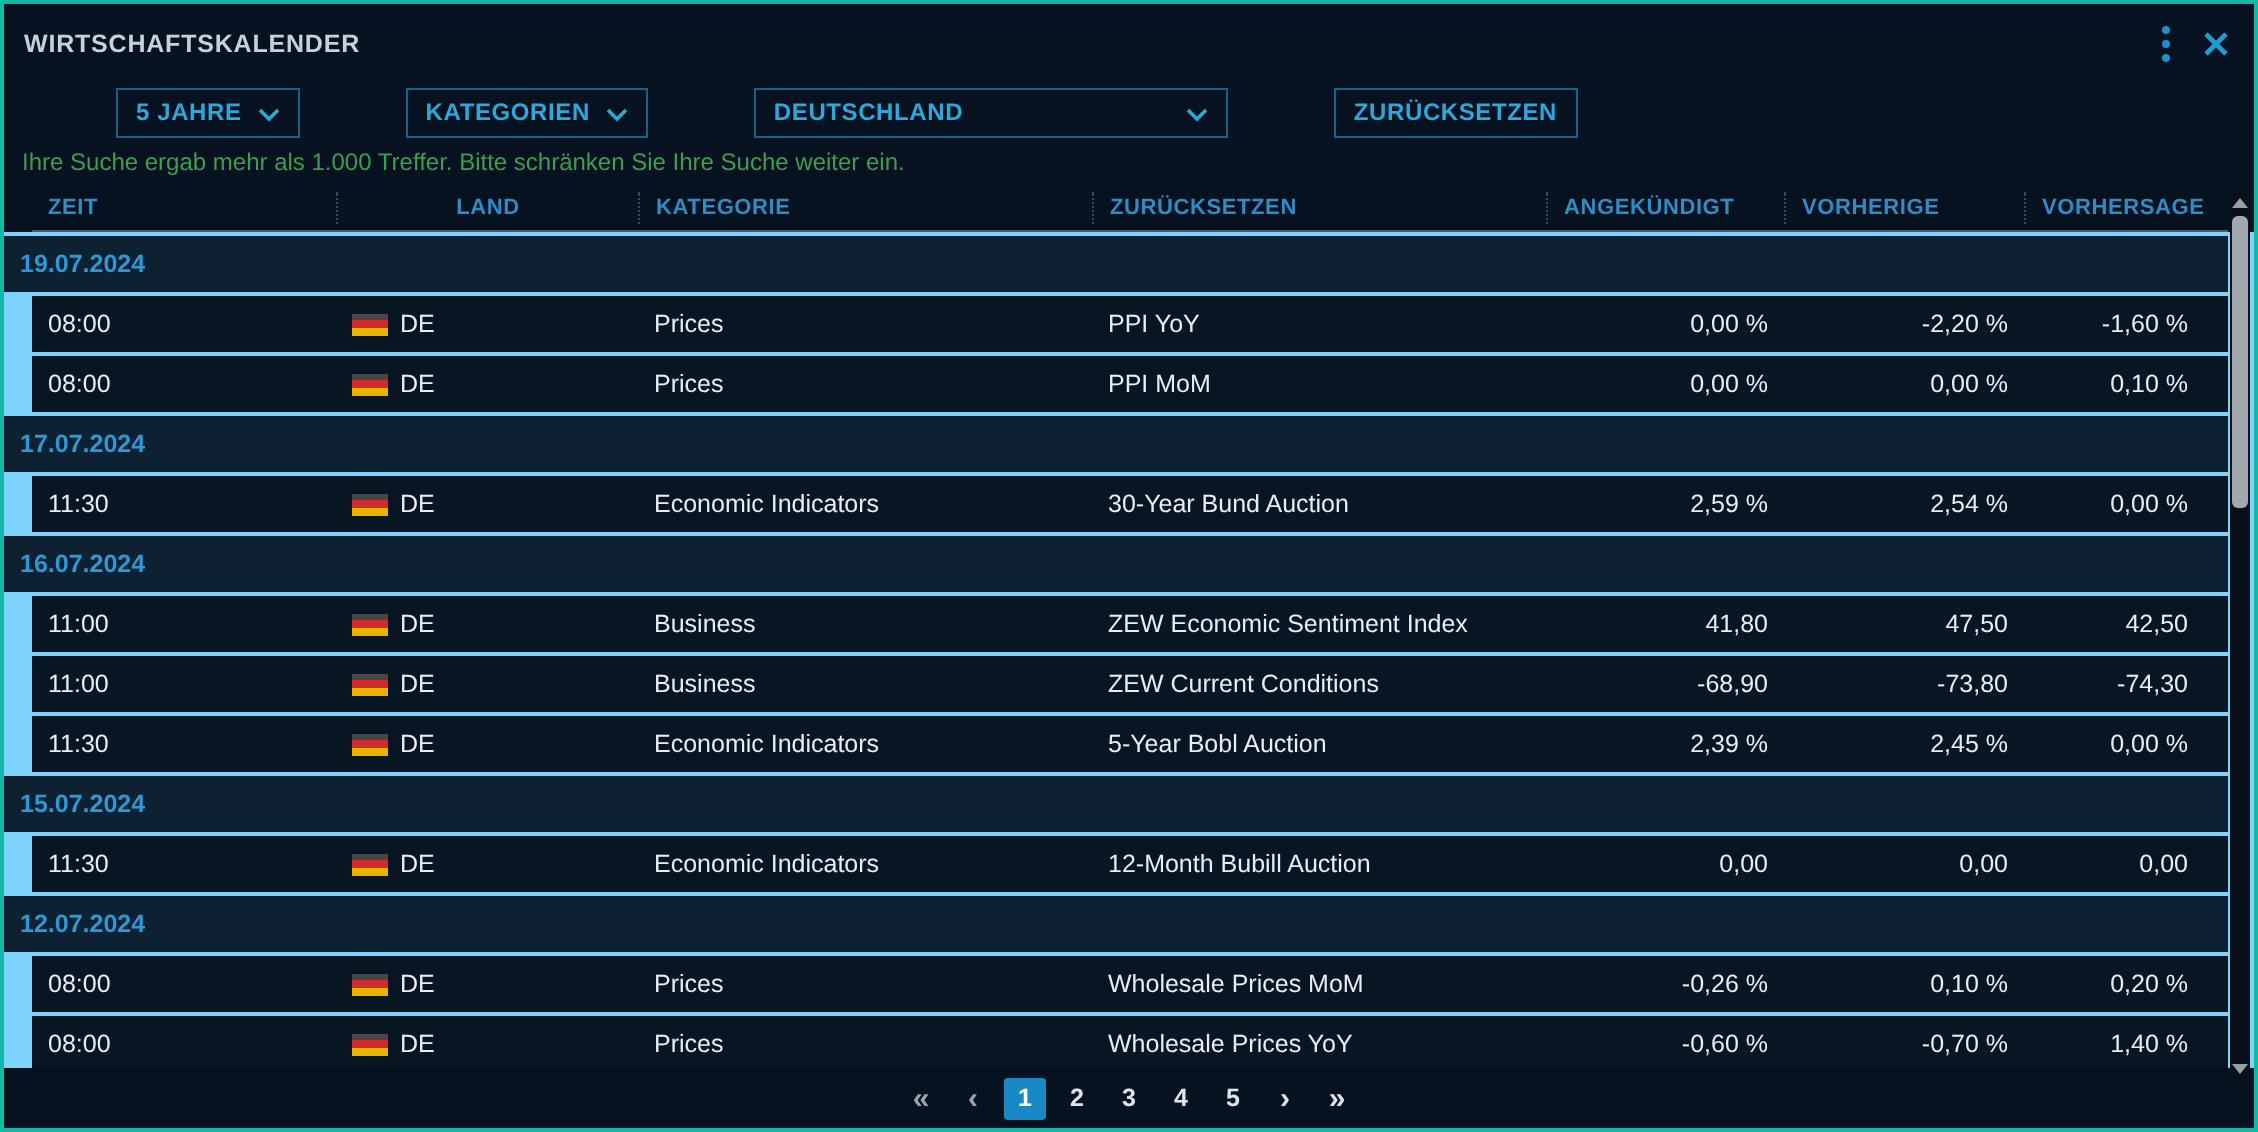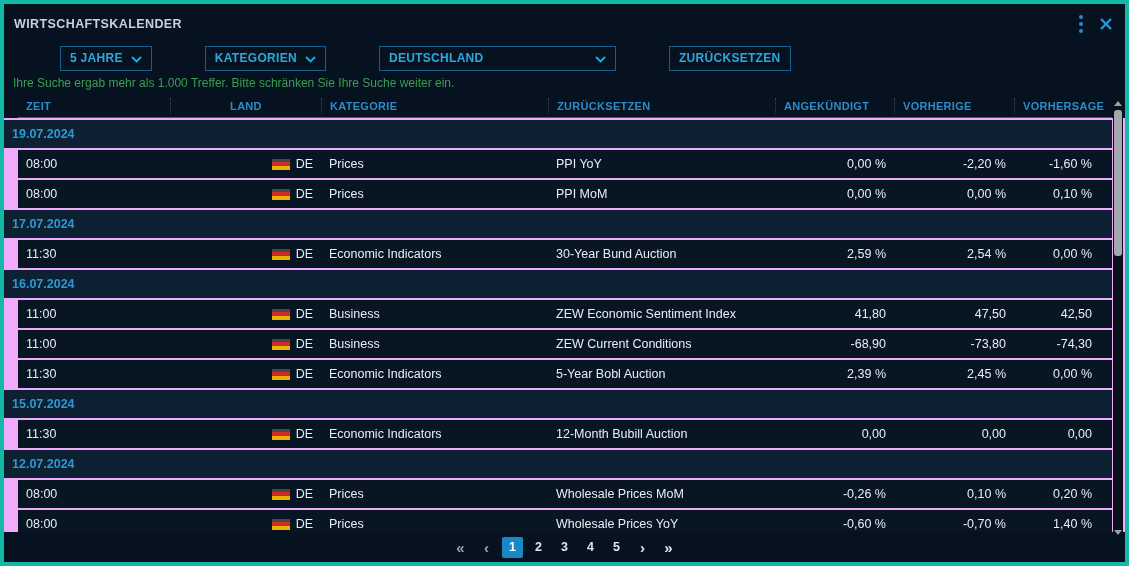--- a/index.html
+++ b/index.html
@@ -1,21 +1,21 @@
 <!DOCTYPE html>
 <html><head>
 <meta charset="utf-8">
 <style>
   * { box-sizing: border-box; margin: 0; padding: 0; }
   html,body { width:1129px; height:566px; overflow:hidden; background:#000; }
   body { font-family:"Liberation Sans", sans-serif; }
 
   .widget {
     position:relative; width:1129px; height:566px;
-    background:#061220; border:4px solid #14b8a6;
+    background:#061220; border:2px solid #14b8a6;
     display:flex; flex-direction:column;
   }
 
   
   .titlebar { height:40px; flex:0 0 40px; display:flex; align-items:center;
     justify-content:space-between; padding:0 12px 0 10px; }
   .title { color:#c6d1d9; font-size:12.5px; font-weight:bold; letter-spacing:.4px; }
   .titlebar-icons { display:flex; align-items:center; gap:16px; }
   .icon-btn { display:flex; align-items:center; justify-content:center; cursor:pointer; }
   .kebab { display:flex; flex-direction:column; gap:3px; }
@@ -43,29 +43,29 @@
   .thead { flex:0 0 24px; border-bottom:1px solid #4a5d6e; align-items:center;
     margin-right:13px; }
   .th { color:#2e8cc6; font-size:11px; font-weight:bold; letter-spacing:.3px;
     padding:0 8px; height:16px; line-height:16px; border-left:1px dotted #2b4c63;
     overflow:hidden; white-space:nowrap; }
   .th:first-child { border-left:none; }
   .th.c-land { text-align:center; }
   .th.num { text-align:left; }
   .th.last { padding-right:12px; }
 
-  .tbody { flex:1 1 auto; background:#f0abfc; padding-right:13px; overflow:hidden; }
+  .tbody { flex:1 1 auto; background:#7dd3fc; padding-right:13px; overflow:hidden; }
   .row { height:28px; margin-top:2px; align-items:center; }
   .date-row { background:#0d2133; display:flex; }
   .date-cell { color:#2d99d4; font-size:12.5px; font-weight:600; padding:0 8px; }
   .data-row { background:#081523; cursor:default; }
   .cell { color:#e8eef3; font-size:12.5px; padding:0 8px; white-space:nowrap; overflow:hidden; }
   .cell.num { text-align:right; }
   .cell.last { padding-right:20px; }
-  .cell.c-land { display:flex; align-items:center; justify-content:flex-end; gap:6px; }
+  .cell.c-land { display:flex; align-items:center; justify-content:flex-start; gap:6px; }
   .flag { width:18px; height:11px; display:flex; flex-direction:column; flex:0 0 auto; }
   .flag i { flex:1; display:block; }
   .flag .f-black { background:#474747; }
   .flag .f-red   { background:#cf2b2b; }
   .flag .f-gold  { background:#e9b400; }
 
   
   .scrollbar { position:absolute; top:94px; bottom:24px; right:2px; width:10px;
     background:#081019; }
   .sb-up, .sb-down { position:absolute; left:1px; width:0; height:0;

